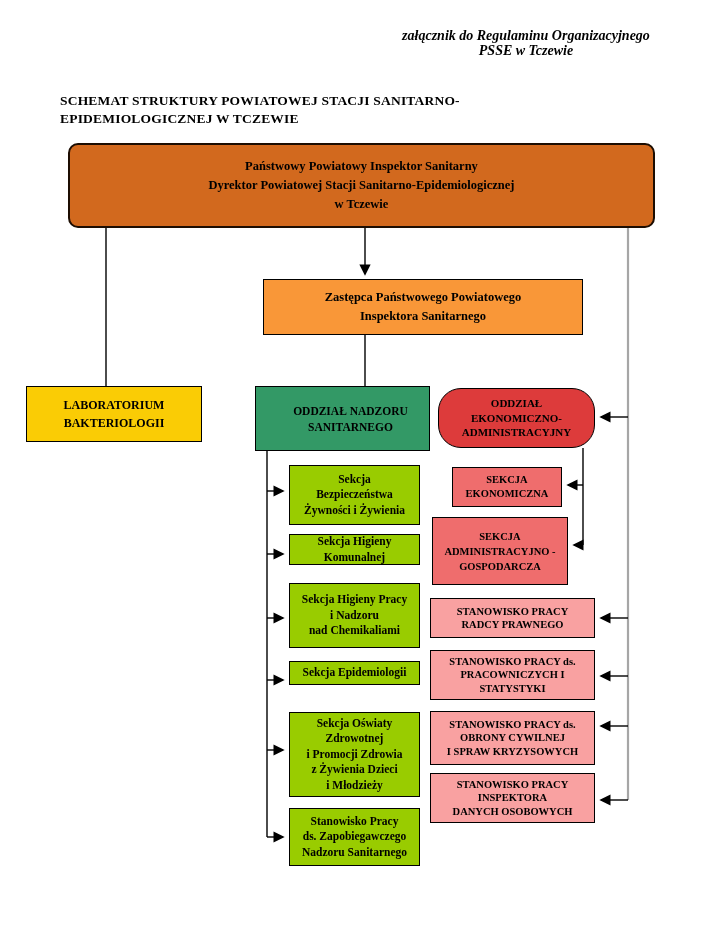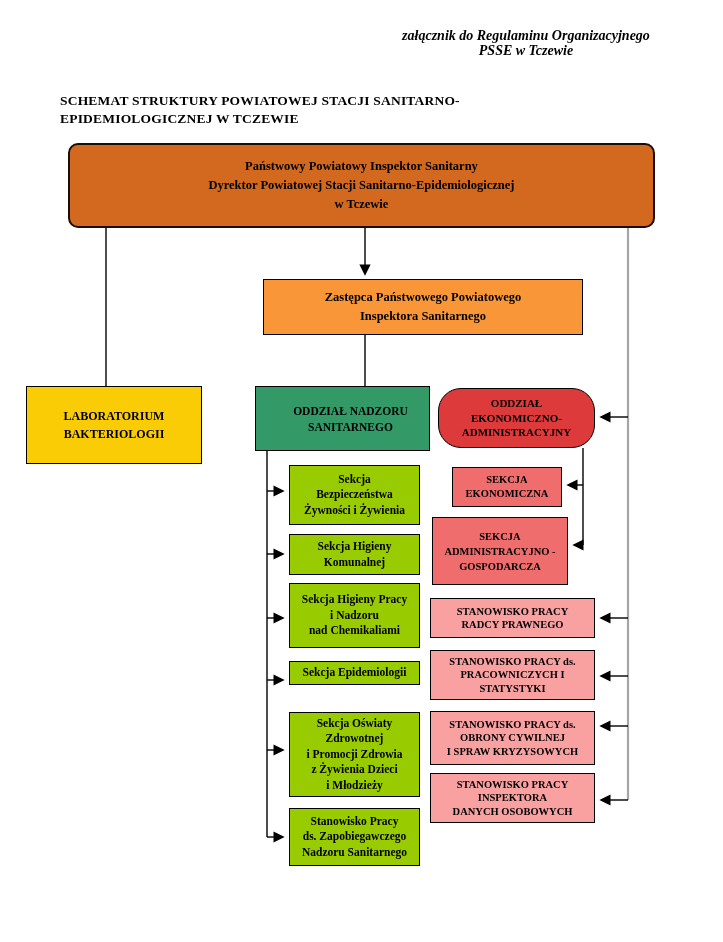--- a/index.html
+++ b/index.html
@@ -8,25 +8,25 @@
   .annotation{position:absolute;left:390px;top:28px;width:272px;text-align:center;
         font-style:italic;font-weight:bold;font-size:14px;line-height:15px;white-space:pre-line;}
   .title{position:absolute;left:60px;top:92px;width:525px;text-align:left;
         font-weight:bold;font-size:13.5px;line-height:18px;white-space:pre-line;letter-spacing:.2px;}
   .node{position:absolute;display:flex;align-items:center;justify-content:center;
         text-align:center;font-weight:bold;white-space:pre-line;box-sizing:border-box;
         border:1.5px solid #000;}
   .n-director{left:68px;top:143px;width:587px;height:85px;border:2.5px solid #1c0d02;
         font-size:12.5px;line-height:19px;}
   .n-deputy{left:215px;top:279px;width:320px;height:56px;font-size:12.5px;line-height:19px;margin-left:48px;}
-  .n-lab{left:26px;top:386px;width:176px;height:78px;font-size:12px;line-height:18px;}
+  .n-lab{left:26px;top:386px;width:176px;height:56px;font-size:12px;line-height:18px;}
   .n-sanit{left:255px;top:386px;width:175px;height:65px;font-size:11.5px;line-height:16px;padding-left:16px;}
   .n-econ{left:438px;top:388px;width:157px;height:60px;font-size:11px;line-height:14.5px;border-radius:23px;}
   .green{left:289px;width:131px;font-size:11.5px;line-height:15.5px;}
-  .g0{top:465px;height:60px;} .g1{top:534px;height:41px;} .g2{top:583px;height:65px;}
+  .g0{top:465px;height:60px;} .g1{top:534px;height:31px;} .g2{top:583px;height:65px;}
   .g3{top:661px;height:24px;} .g4{top:712px;height:85px;} .g5{top:808px;height:58px;}
   .e0{left:452px;top:467px;width:110px;height:40px;font-size:10.5px;line-height:14px;}
   .e1{left:432px;top:517px;width:136px;height:68px;font-size:10.5px;line-height:15px;}
   .pink{left:430px;width:165px;font-size:10.5px;line-height:13.5px;}
   .p0{top:598px;height:40px;} .p1{top:650px;height:50px;}
   .p2{top:711px;height:54px;} .p3{top:773px;height:50px;}
   svg.wires{position:absolute;left:0;top:0;pointer-events:none;}
 </style>
 </head>
 <body>

